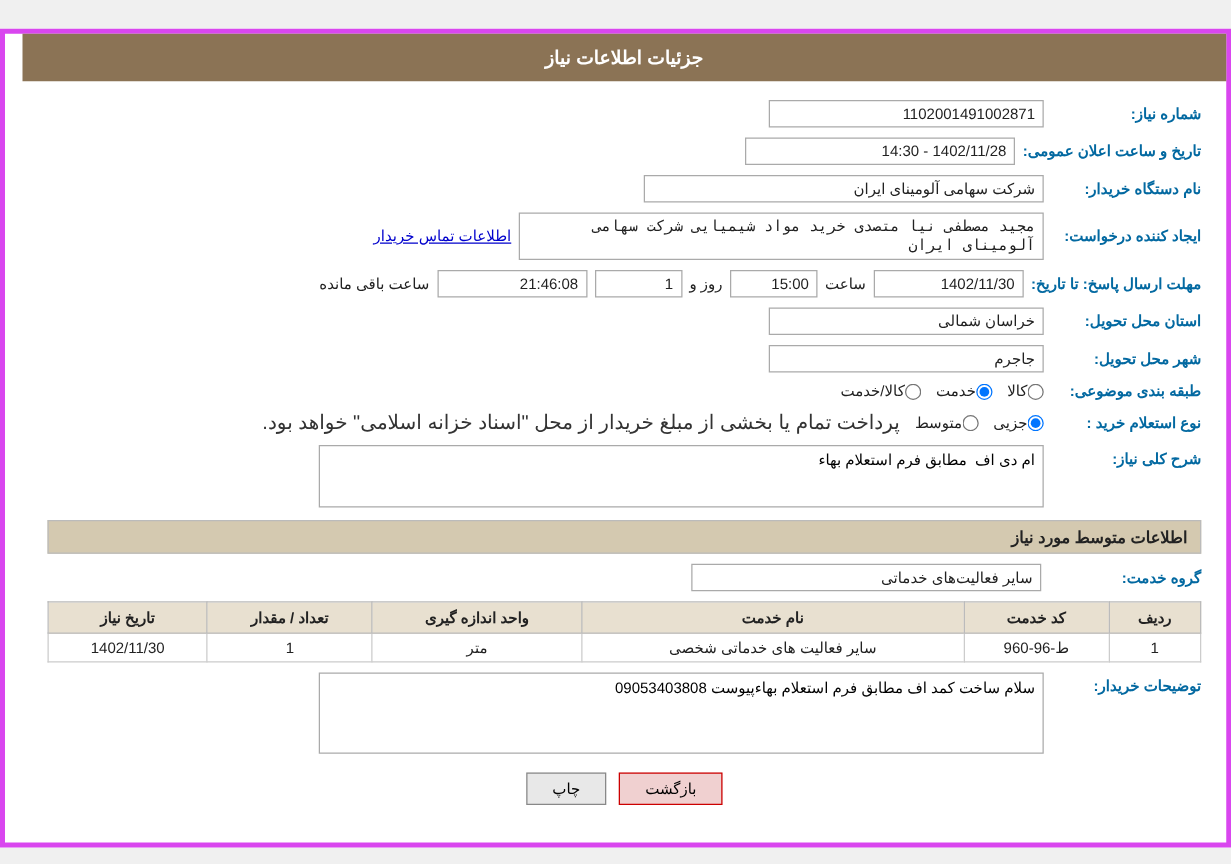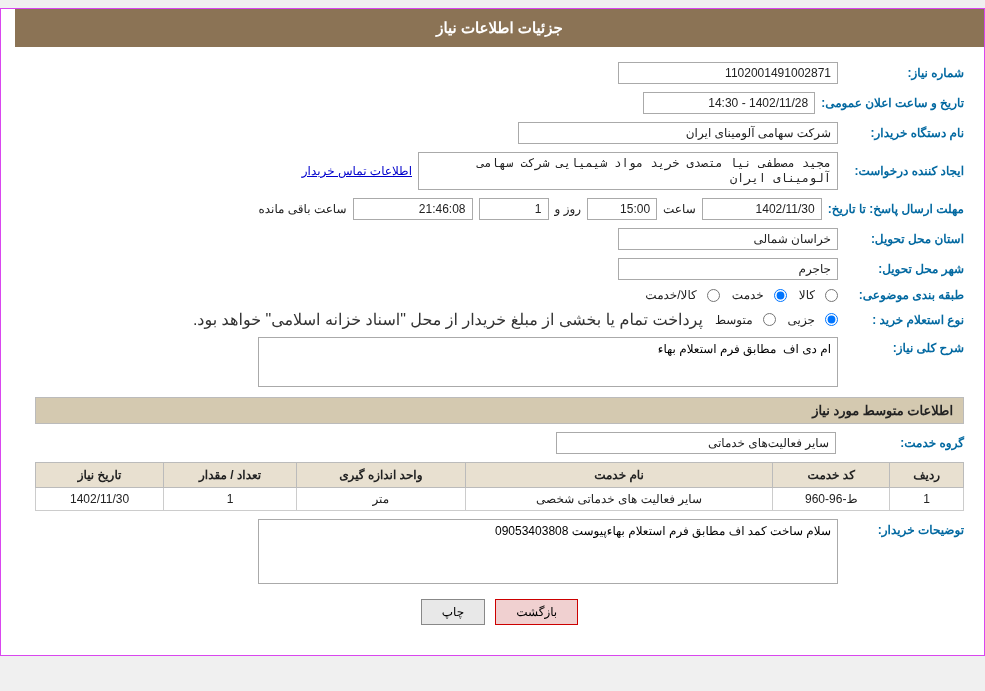--- a/index.html
+++ b/index.html
@@ -5,23 +5,23 @@
     * { box-sizing: border-box; margin: 0; padding: 0; }
     body {
       font-family: Tahoma, Arial, sans-serif;
       background: #f0f0f0;
       direction: rtl;
       font-size: 12px;
       color: #222;
     }
     .page-wrapper {
       max-width: 985px;
-      margin: 8px auto;
+      margin: 23px auto;
       background: #fff;
-      border: 1px solid #d946ef;
+      border: 4px solid #d946ef;
       padding-left: 14px;
     }
     .page-header {
       background: #8B7355;
       color: #fff;
       text-align: center;
       padding: 10px 0;
       font-size: 15px;
       font-weight: bold;
     }
@@ -45,21 +45,21 @@
       border: 1px solid #aaa;
       background: #fff;
       padding: 3px 6px;
       min-height: 22px;
       display: inline-block;
     }
     .field-wide { width: 320px; }
     .field-medium { width: 220px; }
     .field-small { width: 120px; }
     .field-xsmall { width: 70px; }
-    .field-date { width: 172px; }
+    .field-date { width: 216px; }
     .link-style {
       color: #0000cc;
       text-decoration: underline;
       cursor: pointer;
     }
     .section-header {
       background: #d4c9b0;
       font-weight: bold;
       font-size: 13px;
       padding: 5px 10px;
@@ -67,21 +67,21 @@
       border: 1px solid #bbb;
     }
     .radio-group {
       display: flex;
       gap: 12px;
       align-items: center;
     }
     .radio-item {
       display: flex;
       align-items: center;
-      gap: 10px;
+      gap: 0;
     }
     .textarea-box {
       border: 1px solid #aaa;
       width: 100%;
       min-height: 55px;
       padding: 4px 6px;
       background: #fff;
       resize: none;
       font-family: Tahoma, Arial, sans-serif;
       font-size: 12px;

